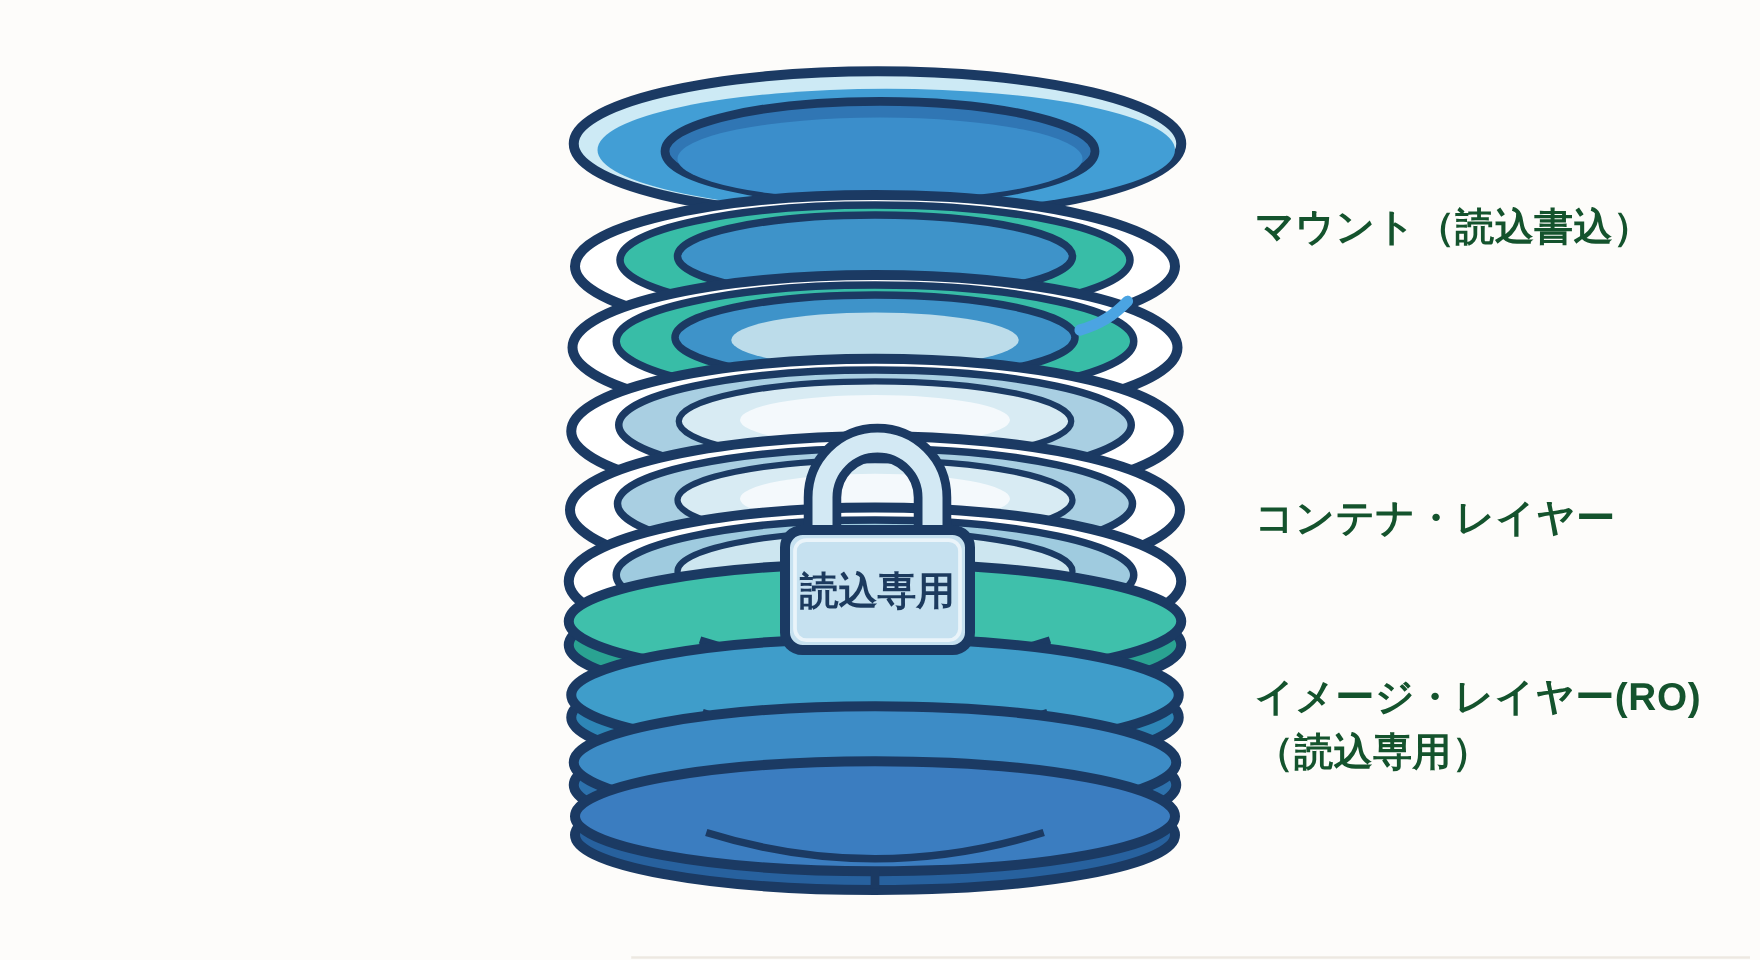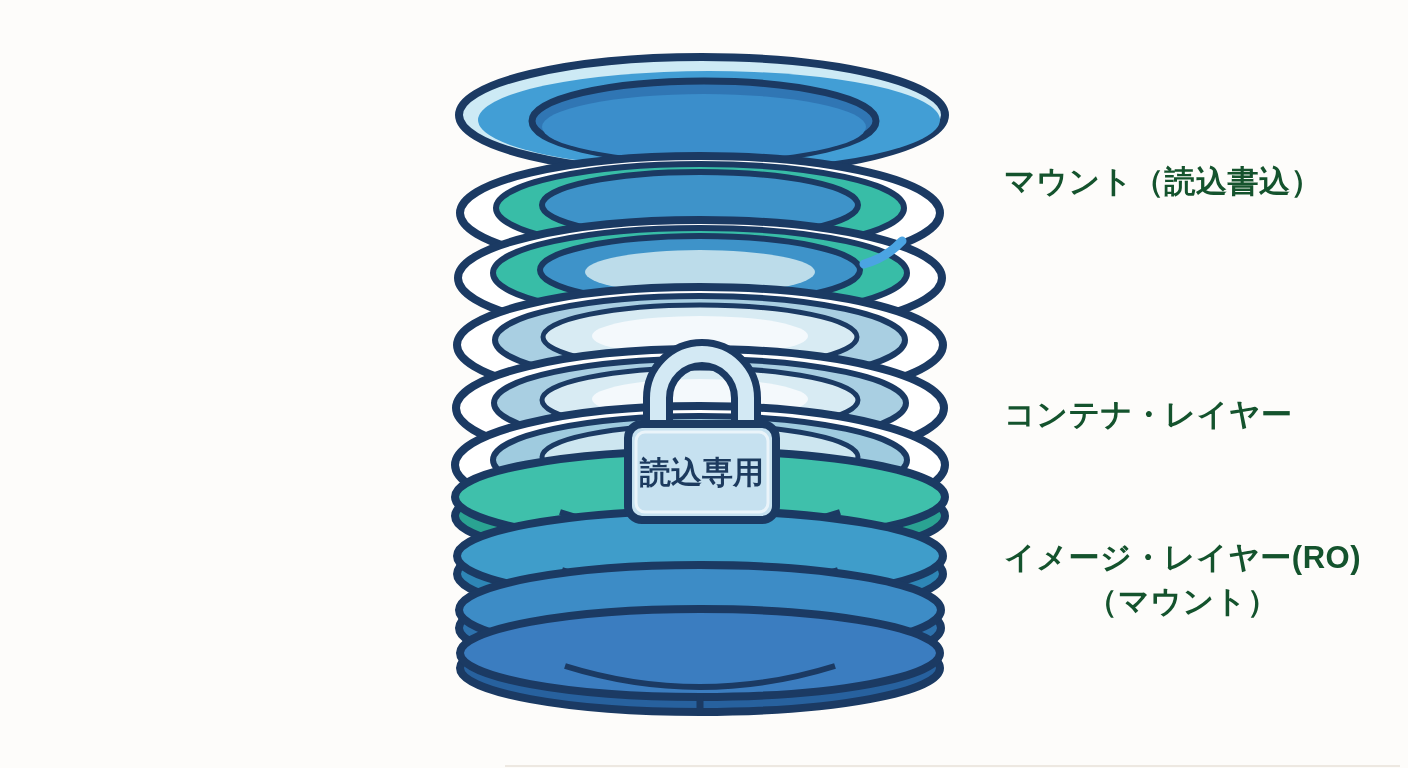--- a/index.html
+++ b/index.html
@@ -20,21 +20,21 @@
     left: 1004px;
     color: #14532d;
     font-weight: 700;
     font-size: 31px;
     line-height: 44px;
     letter-spacing: 0.5px;
     white-space: nowrap;
   }
   .label-mount { top: 160px; }
   .label-container { top: 357px; margin-top: 36px; }
-  .label-image { top: 536px; text-align: center; }
+  .label-image { top: 536px; }
   .bottom-rule {
     position: absolute;
     left: 505px;
     top: 765px;
     width: 895px;
     height: 2px;
     background: #e7e2d8;
     opacity: 0.75;
   }
 </style>
@@ -122,17 +122,17 @@
   <div class="layer-label label-mount">
     <div>マウント（読込書込）</div>
   </div>
 
   <div class="layer-label label-container">
     <div>コンテナ・レイヤー</div>
   </div>
 
   <div class="layer-label label-image">
     <div>イメージ・レイヤー(RO)</div>
-    <div>（マウント）</div>
+    <div>（読込専用）</div>
   </div>
 
   <div class="bottom-rule"></div>
 </div>
 
 </body></html>

